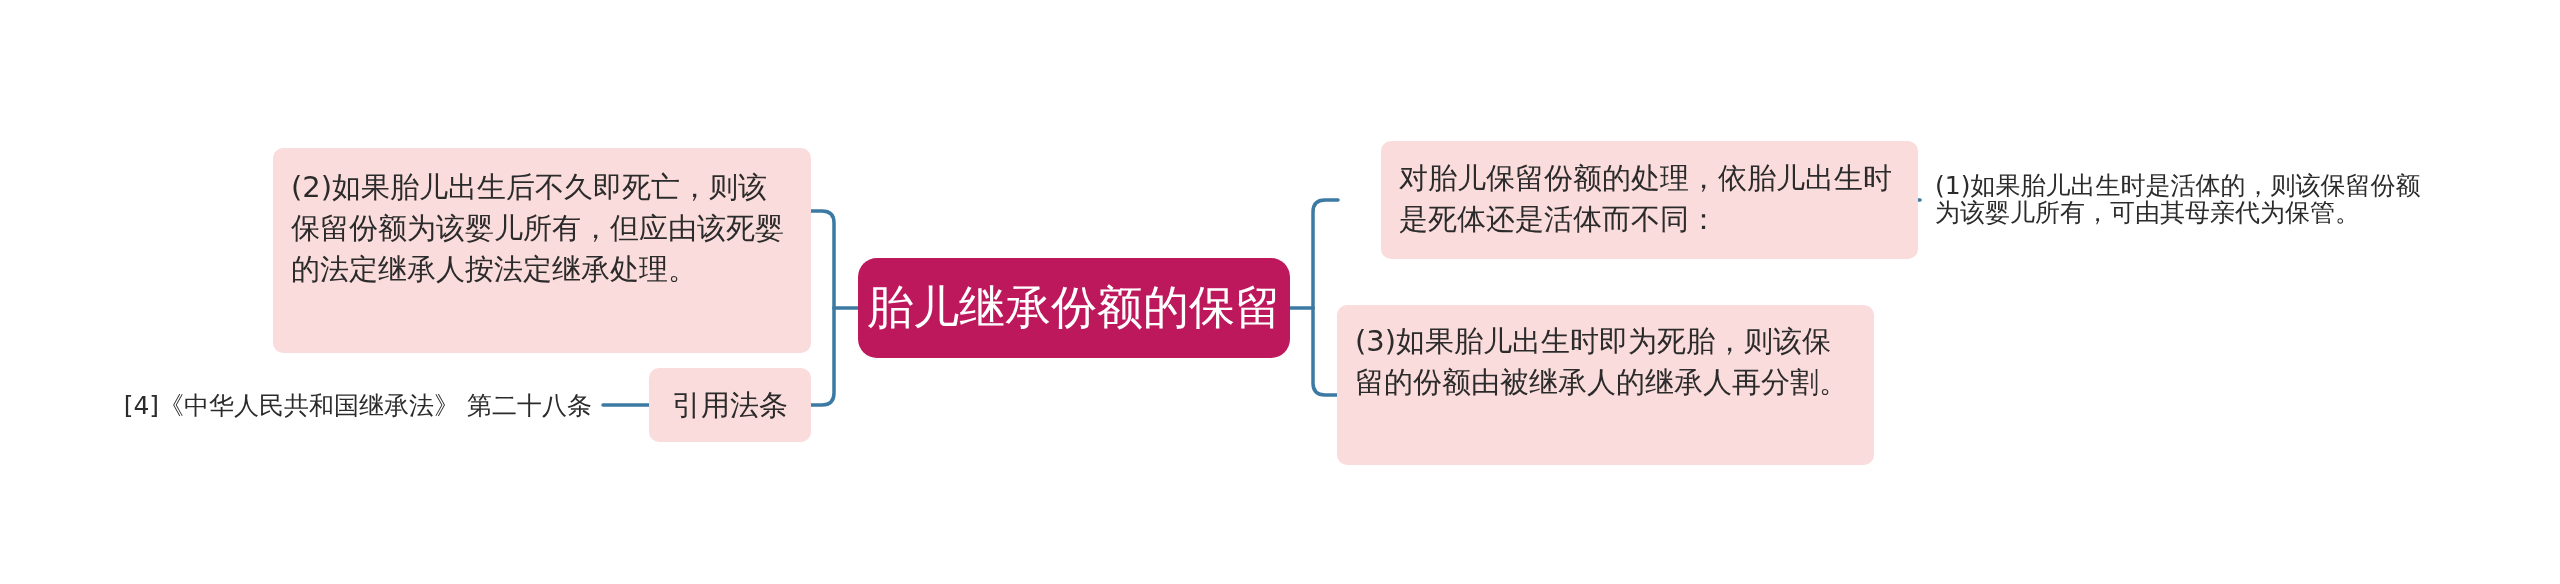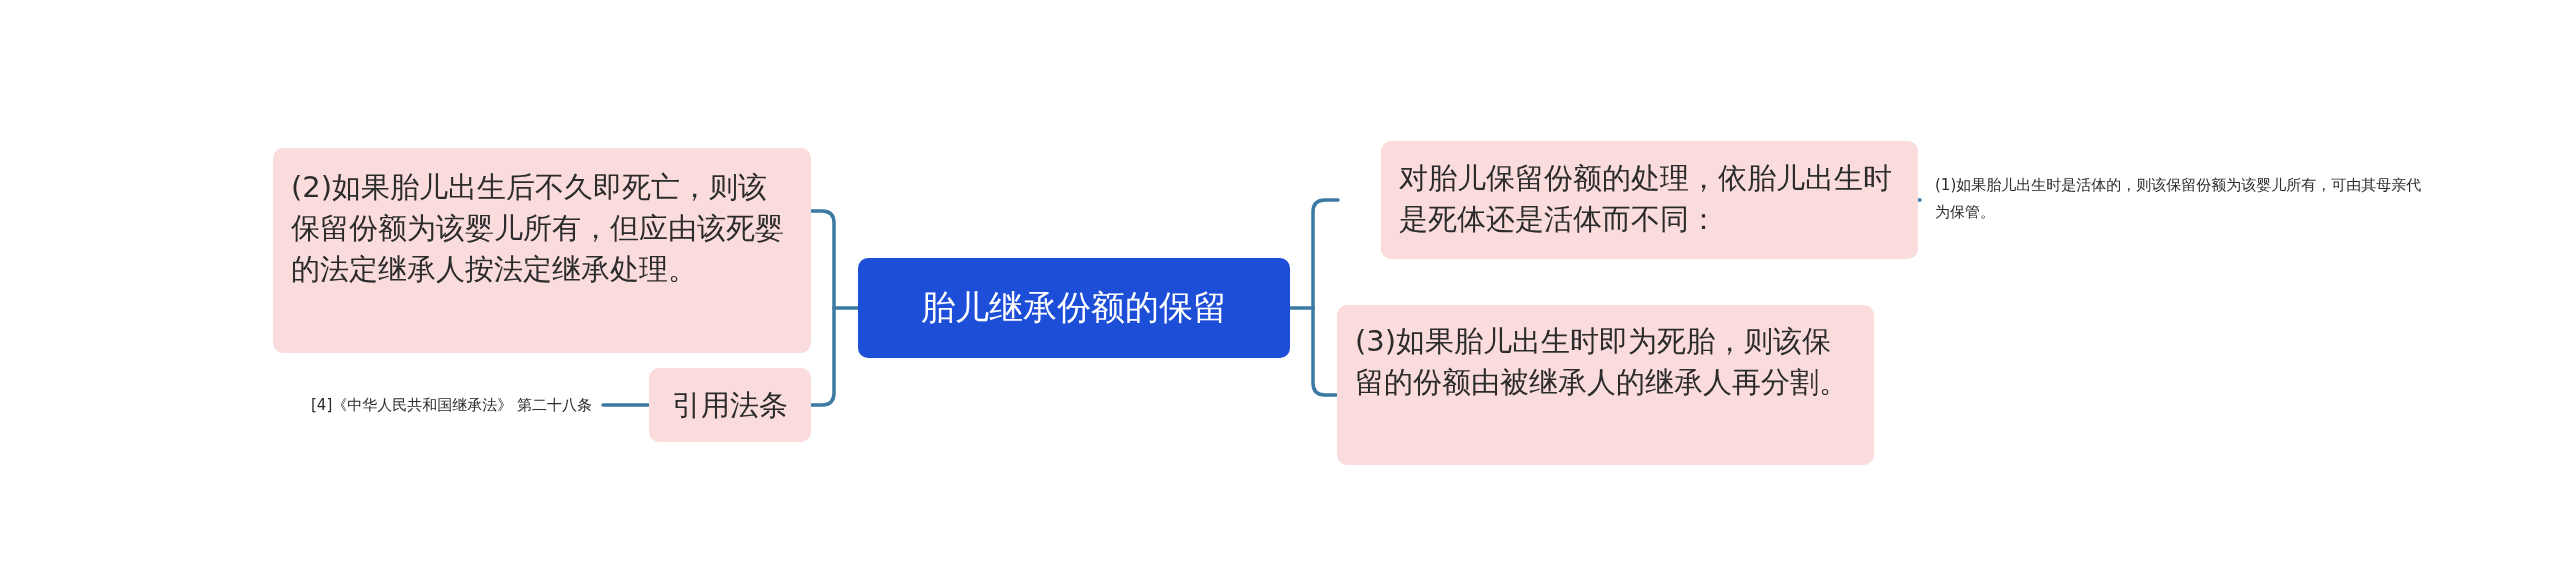--- a/index.html
+++ b/index.html
@@ -27,46 +27,47 @@
       stroke-width: 3.5;
       stroke-linecap: round;
     }
     .node {
       position: absolute;
       box-sizing: border-box;
       border-radius: 10px;
       color: #2b2b2b;
     }
     .node.root {
-      background: #1d4ed8;
+      background: #be185d;
       color: #ffffff;
       display: flex;
       align-items: center;
       justify-content: center;
-      font-size: 34px;
+      font-size: 46px;
       white-space: nowrap;
+      border-radius: 19px;
     }
     .node.branch {
       background: #fbdcdc;
       font-size: 29px;
       line-height: 41px;
       padding: 19px 18px;
       word-break: break-all;
     }
     .node.branch.center-text {
       display: flex;
       align-items: center;
       justify-content: center;
       padding: 0;
       white-space: nowrap;
       text-align: right;
     }
     .leaf {
       position: absolute;
-      font-size: 15px;
+      font-size: 25px;
       line-height: 27px;
       color: #2b2b2b;
       word-break: break-all;
     }
     .leaf.single {
       white-space: nowrap;
     }
   </style>
 </head>
 <body>

